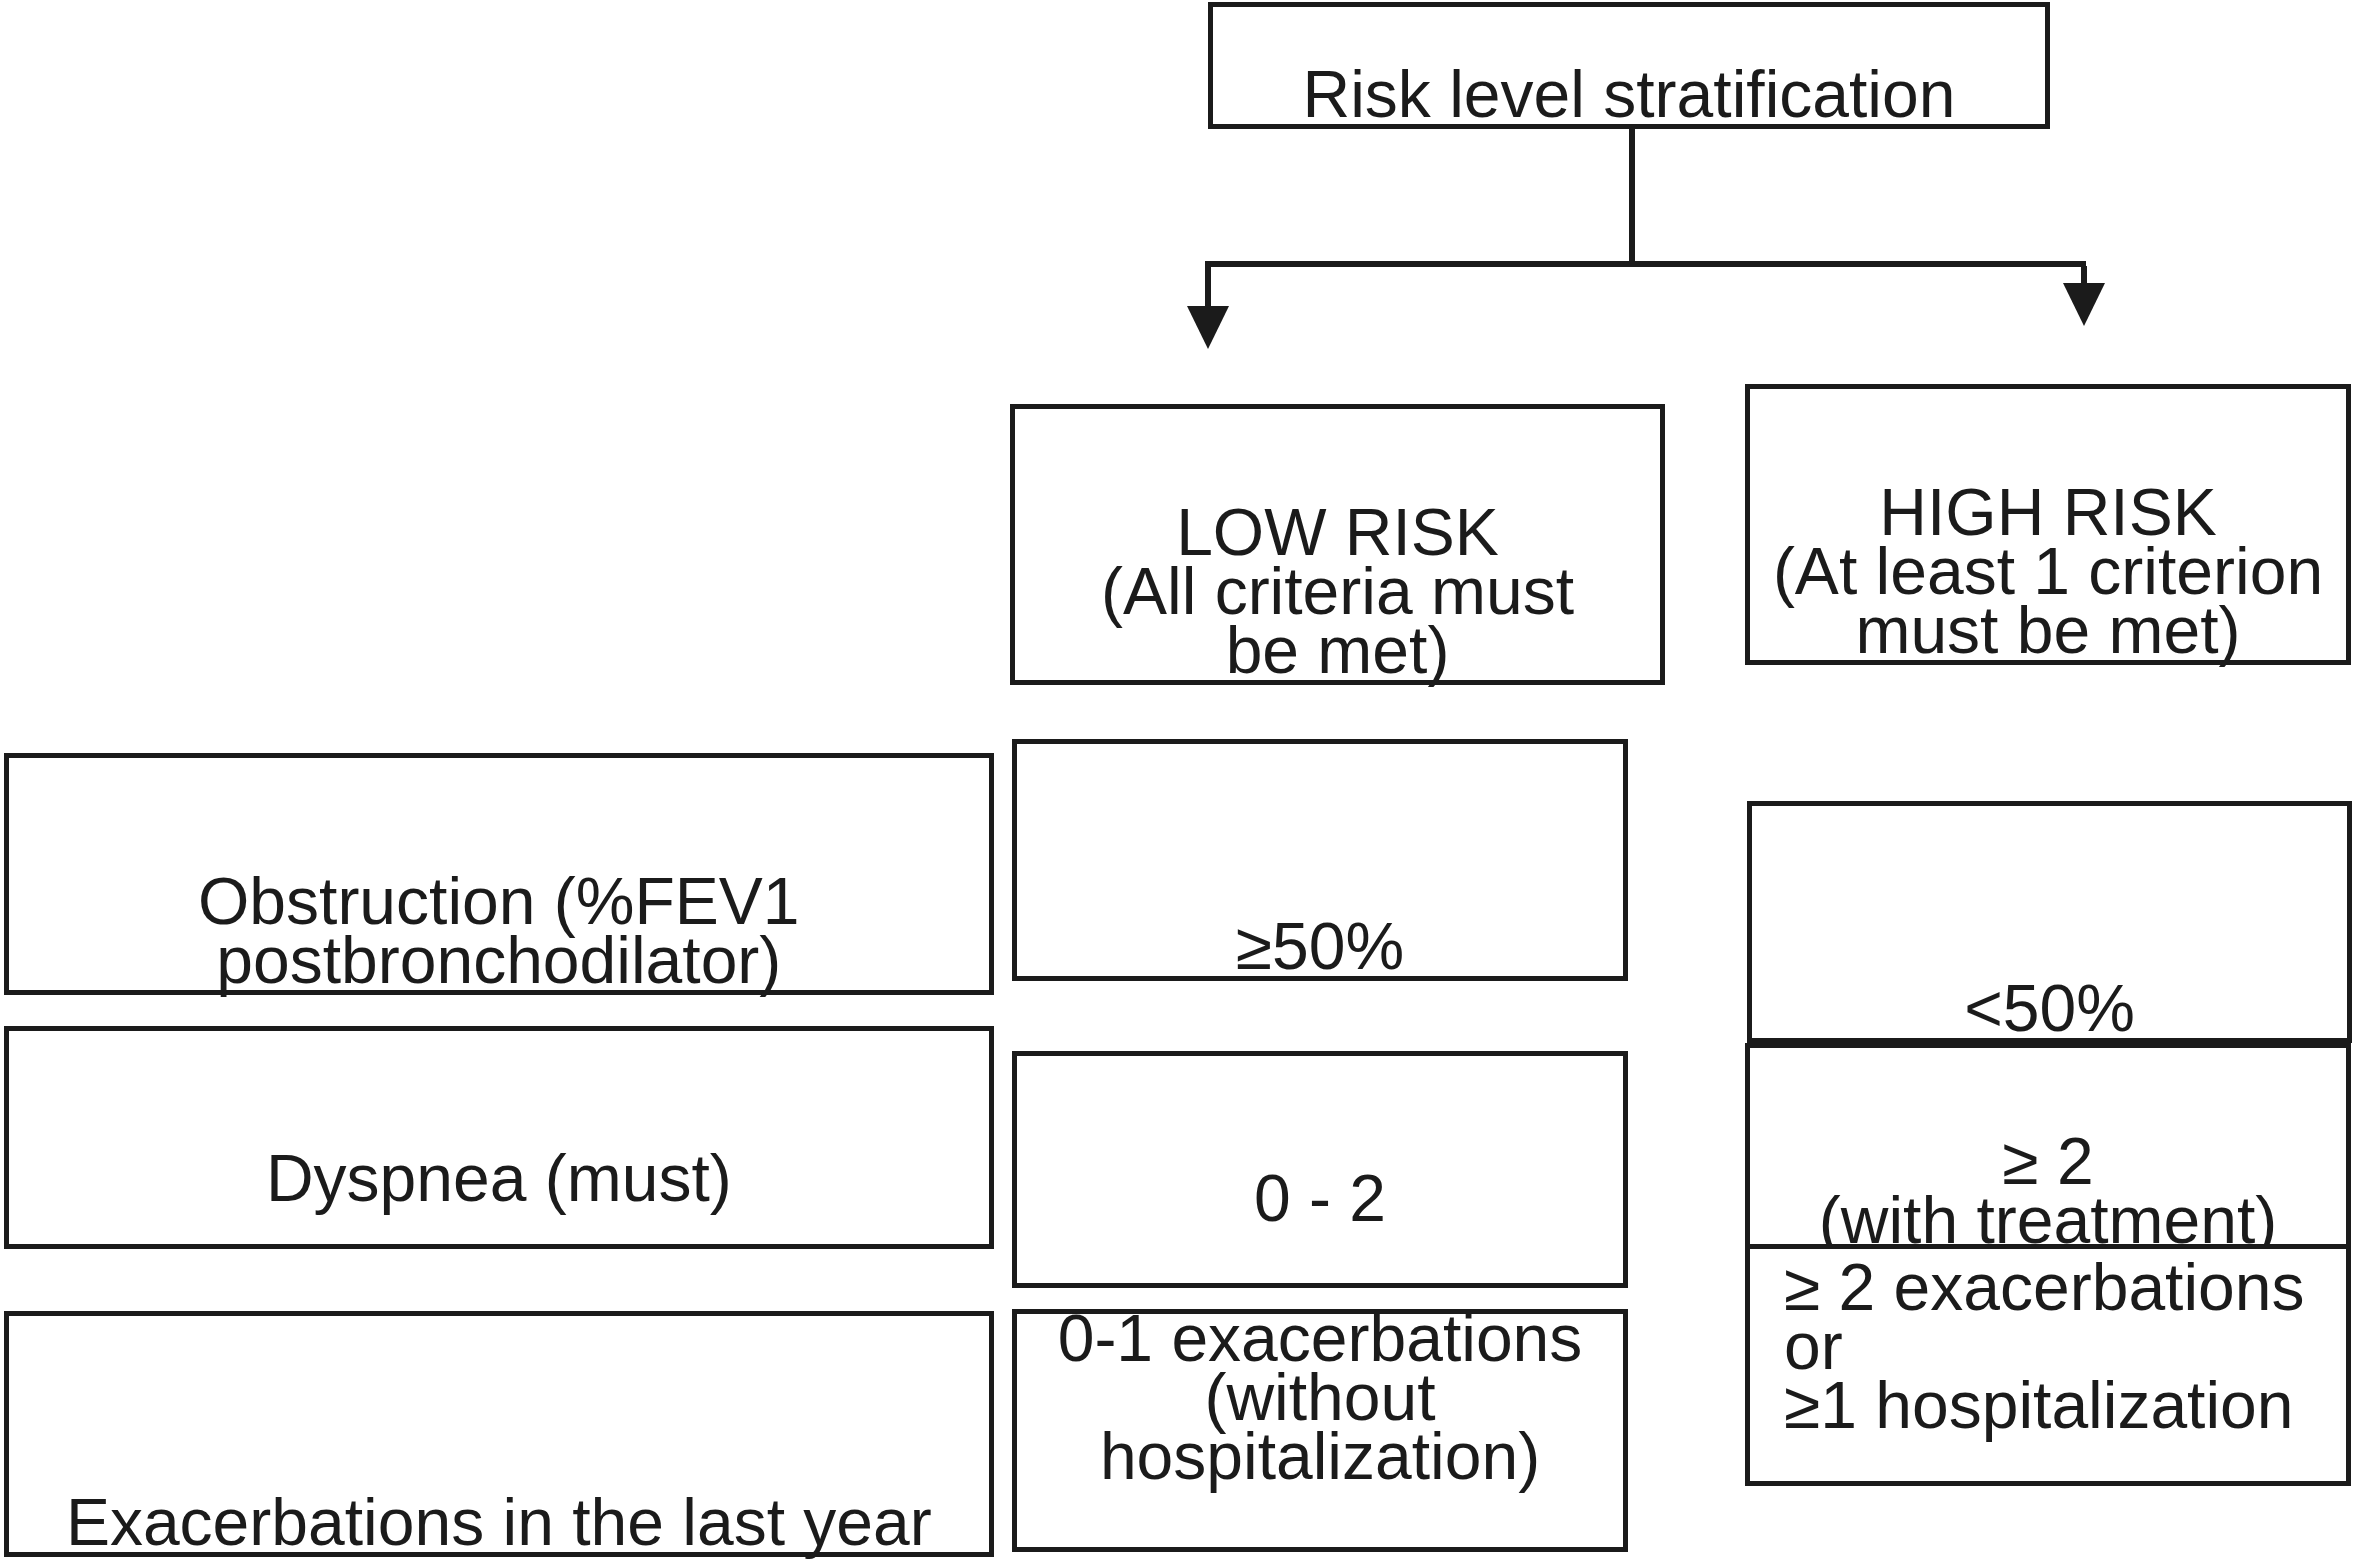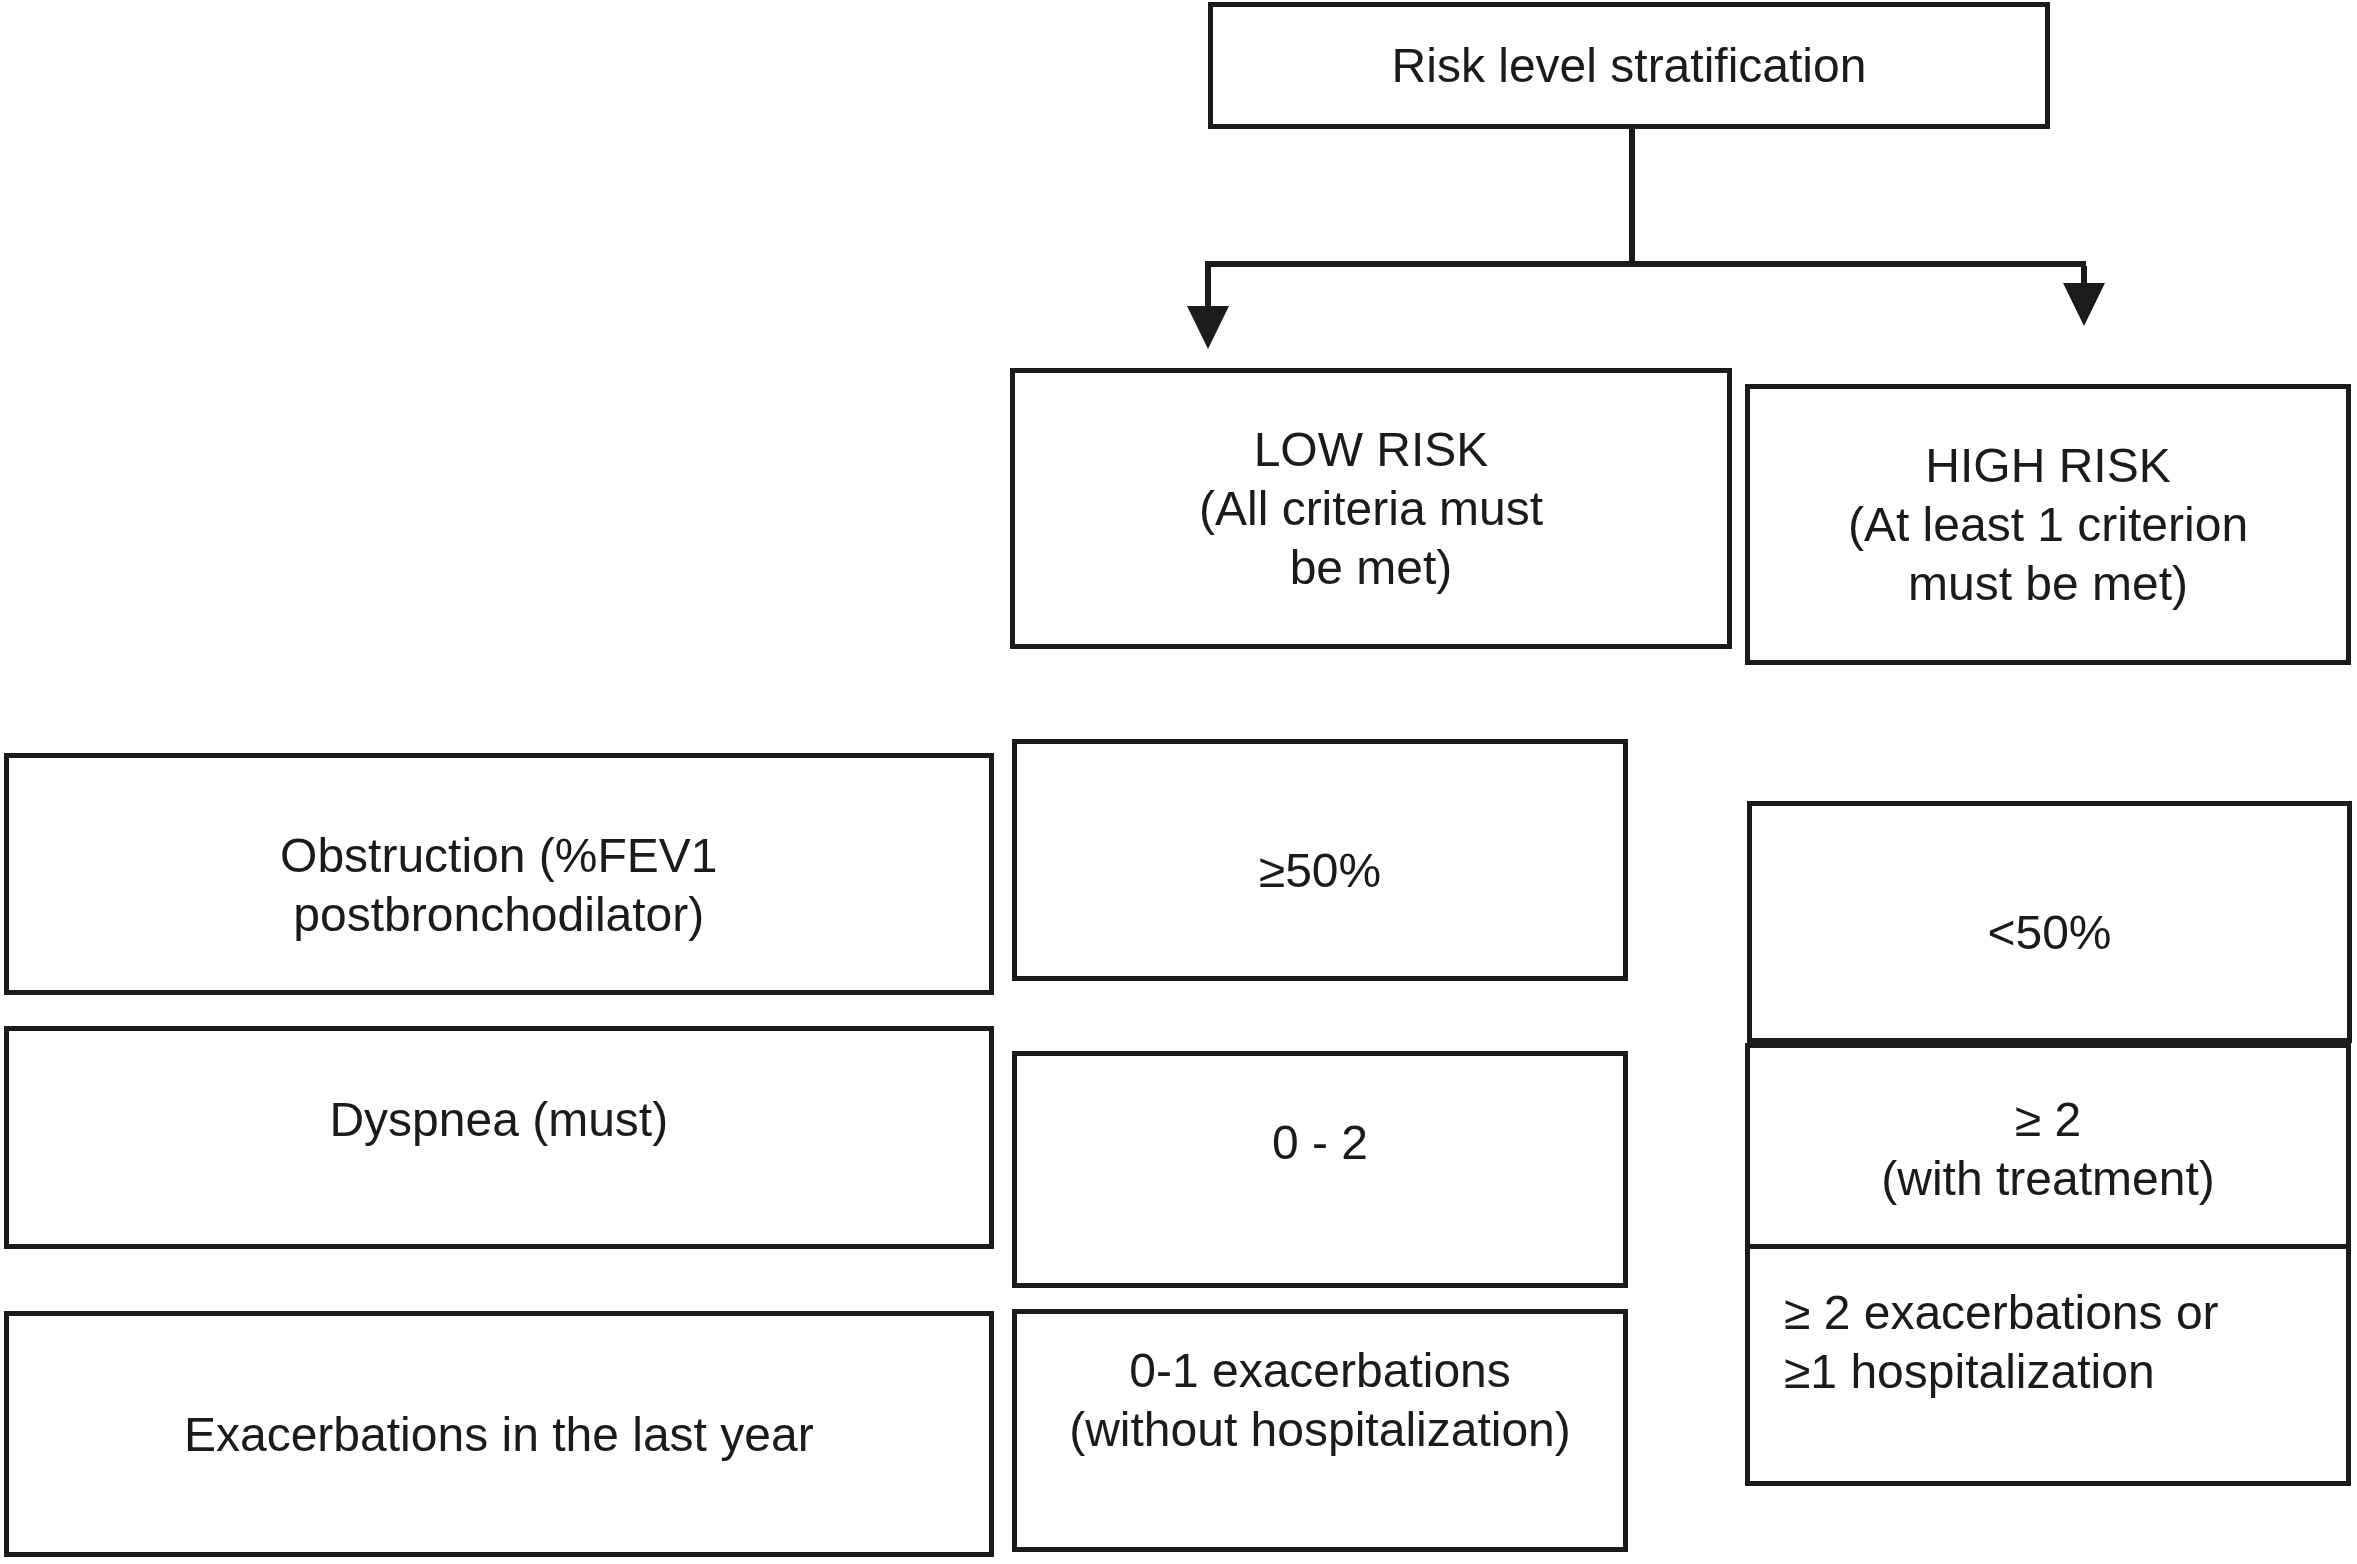--- a/index.html
+++ b/index.html
@@ -16,24 +16,24 @@
     color: #1b1b1b;
     overflow: hidden;
   }
   .box {
     position: absolute;
     box-sizing: border-box;
     border: 5.6px solid #1b1b1b;
     background: #ffffff;
     display: flex;
     flex-direction: column;
-    justify-content: center;
+    justify-content: flex-end;
     align-items: center;
     text-align: center;
-    font-size: 48px;
+    font-size: 66px;
     line-height: 59px;
   }
   .line-seg {
     position: absolute;
     background: #1b1b1b;
   }
   .arrow-down {
     position: absolute;
     width: 0;
     height: 0;
@@ -45,21 +45,21 @@
   
   .root-box     { left: 1208px; top: 1.9px;    width: 842px;  height: 127px; }
   .stem-v       { left: 1629px; top: 129px;  width: 5.6px;    height: 135px; }
   .branch-h     { left: 1205px; top: 261px;  width: 881px;  height: 5.6px;   }
   .low-drop     { left: 1205px; top: 266px;  width: 5.6px;    height: 41px;  }
   .low-arrow    { left: 1187px; top: 306px;  }
   .high-drop    { left: 2081px; top: 266px;  width: 5.6px;    height: 19px;  }
   .high-arrow   { left: 2063px; top: 283px;  }
 
   
-  .low-box      { left: 1010px; top: 368px;  width: 722px;  height: 281px; }
+  .low-box      { left: 1010px; top: 404px;  width: 655px;  height: 281px; }
   .high-box     { left: 1745px; top: 384px;  width: 606px;  height: 281px; }
 
   
   .r1c1 { left: 3.8px;    top: 753px;  width: 990px; height: 242px; padding-top: 22.6px; }
   .r1c2 { left: 1012px; top: 739px;  width: 616px;  height: 242px; padding-top: 21px; }
   .r1c3 { left: 1747px; top: 753px;  width: 605px;  height: 242px; padding-top: 21px; margin-top: 48px; }
 
   
   .r2c1 { left: 3.8px;    top: 1026px; width: 990px; height: 223px; padding-bottom: 36px; }
   .r2c2 { left: 1012px; top: 1027px; width: 616px;  height: 237px; padding-bottom: 55px; margin-top: 24px; }

